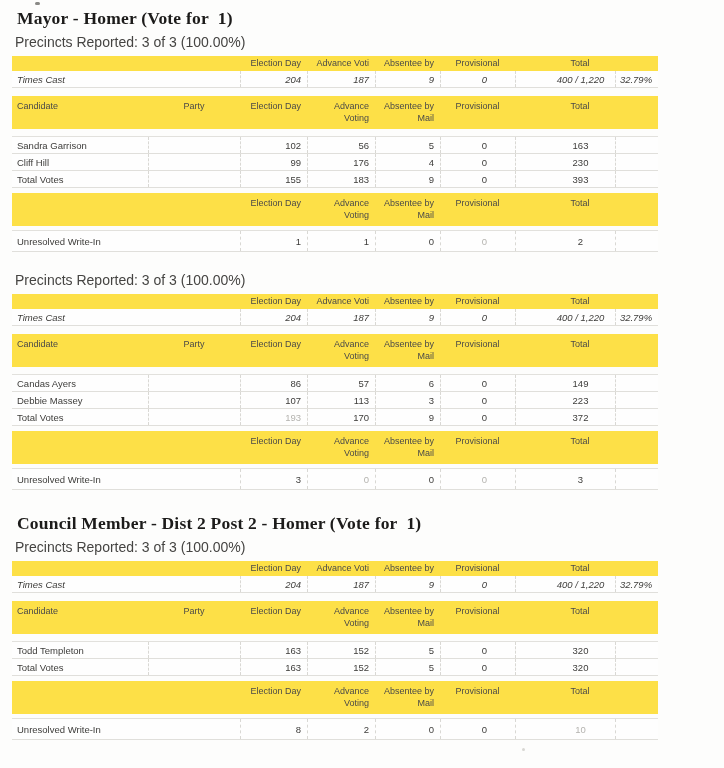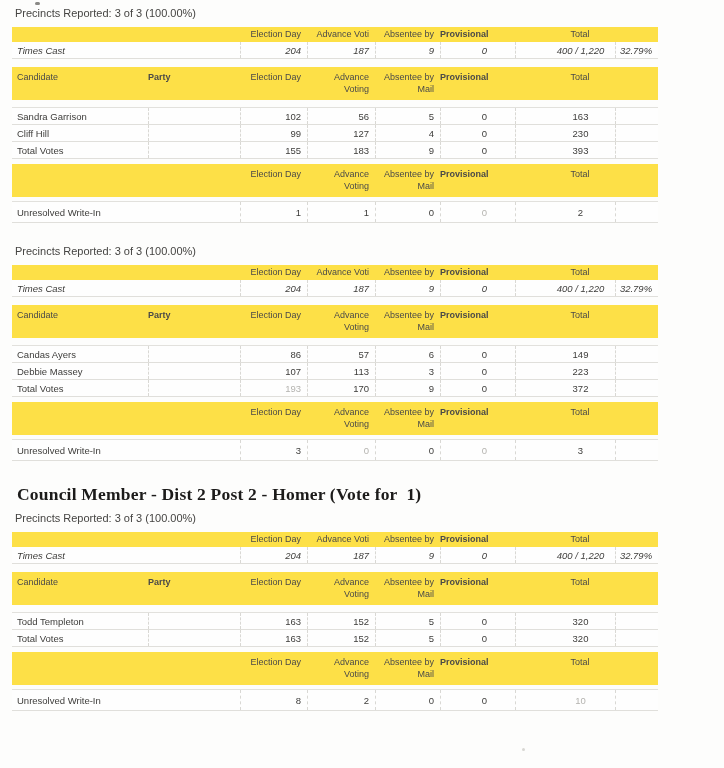--- a/index.html
+++ b/index.html
@@ -11,41 +11,41 @@
     -webkit-font-smoothing:antialiased;
   }
   .page{padding:8px 0 0 12px;}
   .section{width:646px;}
   .section + .section{margin-top:23px;}
   h2.title{
     font-family:"Liberation Serif", serif;
     font-size:17.5px;line-height:20px;font-weight:700;color:#1c1b1a;
     margin:0 0 9px 5px;letter-spacing:.2px;white-space:pre;
   }
-  .precincts{font-size:11px;line-height:11px;color:#454442;margin:0 0 8px 3px;}
+  .precincts{font-size:14px;line-height:11px;color:#454442;margin:0 0 8px 3px;}
   .tbl{width:646px;font-size:9.5px;}
   
   .c-label{width:136px;}
   .c-party{width:92px;}
   .c-labelwide{width:228px;}
   .c-ed{width:67px;}
   .c-av{width:68px;}
   .c-ab{width:65px;}
   .c-prov{width:75px;}
   .c-total{width:100px;}
   .c-pct{width:43px;}
   .cell{box-sizing:border-box;flex:0 0 auto;overflow:hidden;white-space:pre-line;}
   
   .bar{background:#fde047;display:flex;color:#4b4a48;font-size:9px;}
   .bar .cell{padding-top:0;}
   .bar1{height:15px;line-height:15px;}
   .bar2,.bar3{height:29px;padding-top:4px;line-height:12px;}
   .h-left{text-align:left;padding-left:5px;}
   .h-right{text-align:right;padding-right:6px;}
-  .h-center{font-weight:bold;}
+  .h-center{text-align:center;}
   .h-total{text-align:center;padding-left:30px;}
   
   .row{display:flex;background:#fefefe;border-bottom:1px solid #e0dfdb;align-items:center;}
   .row .cell{height:100%;display:flex;align-items:center;}
   .row .v{justify-content:flex-end;padding-right:6px;border-left:1px dashed #d9d8d4;}
   .row .v.prov{padding-right:28px;}
   .row .v.total{justify-content:center;padding-left:30px;padding-right:0;}
   .row .v.pct{justify-content:center;padding-left:0;padding-right:2px;}
   .row .lab{padding-left:5px;}
   .row-times{height:16px;font-style:italic;}
@@ -60,20 +60,21 @@
   .speck{position:absolute;border-radius:50%;}
   .speck1{left:522px;top:748px;width:3px;height:3px;background:#d8d7d3;}
   .speck2{left:35px;top:2px;width:5px;height:3px;background:#8a8986;border-radius:2px;}
 </style>
 </head>
 <body>
 
 <div class="page">
   <div>
   <div class="section">
+    <h2 class="title">Mayor - Homer (Vote for &nbsp;1)</h2>
     <div class="precincts">Precincts Reported: 3 of 3 (100.00%)</div>
 
     <div class="tbl">
 
       <div class="bar bar1">
         <div class="cell c-labelwide"></div>
         <div class="cell c-ed h-right">Election Day</div>
         <div class="cell c-av h-right">Advance Voti</div>
         <div class="cell c-ab h-right">Absentee by</div>
         <div class="cell c-prov h-center">Provisional</div>
@@ -117,21 +118,21 @@
           <div class="cell c-av v">56</div>
           <div class="cell c-ab v">5</div>
           <div class="cell c-prov v prov">0</div>
           <div class="cell c-total v total">163</div>
           <div class="cell c-pct v pct"></div>
         </div>
             <div class="row row-cand">
           <div class="cell c-label lab">Cliff Hill</div>
           <div class="cell c-party v"></div>
           <div class="cell c-ed v">99</div>
-          <div class="cell c-av v">127</div>
+          <div class="cell c-av v">176</div>
           <div class="cell c-ab v">4</div>
           <div class="cell c-prov v prov">0</div>
           <div class="cell c-total v total">230</div>
           <div class="cell c-pct v pct"></div>
         </div>
             <div class="row row-cand">
           <div class="cell c-label lab">Total Votes</div>
           <div class="cell c-party v"></div>
           <div class="cell c-ed v">155</div>
           <div class="cell c-av v">183</div>

